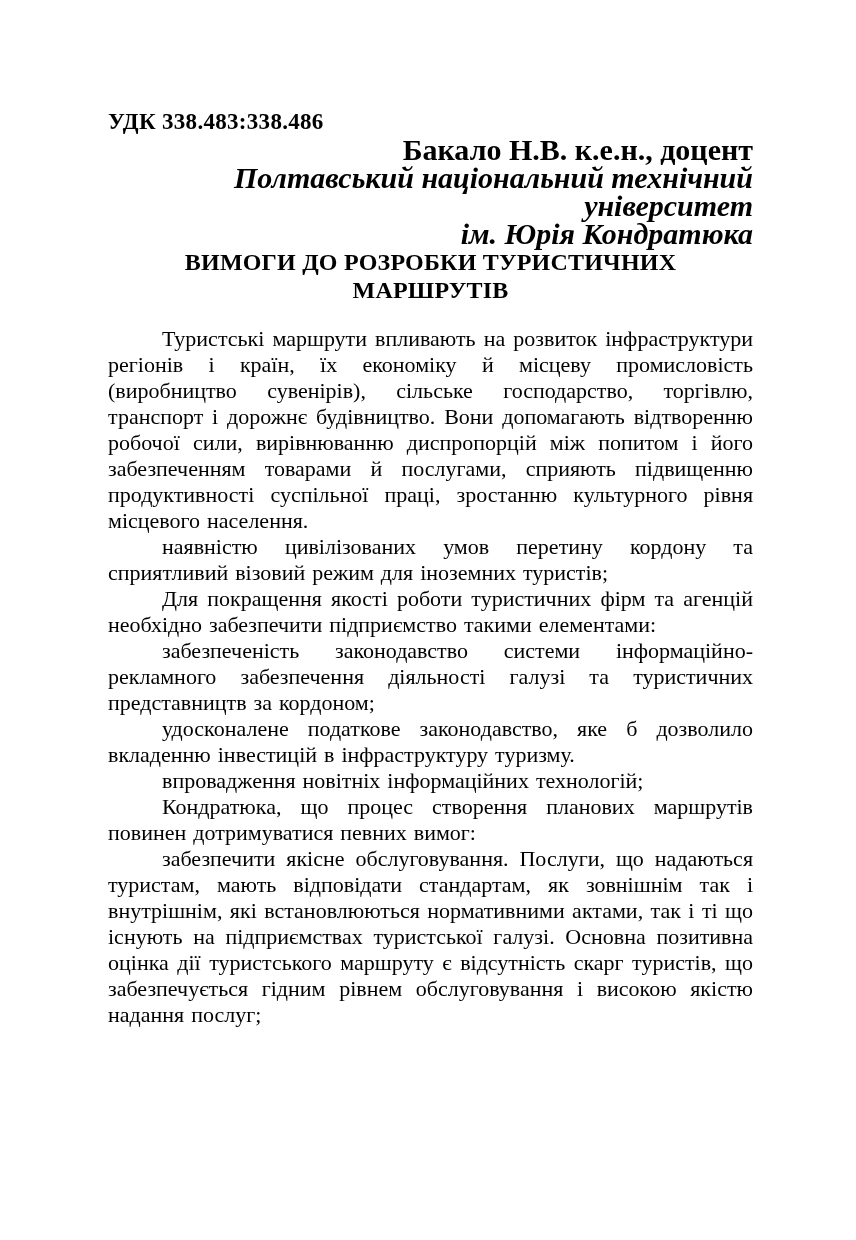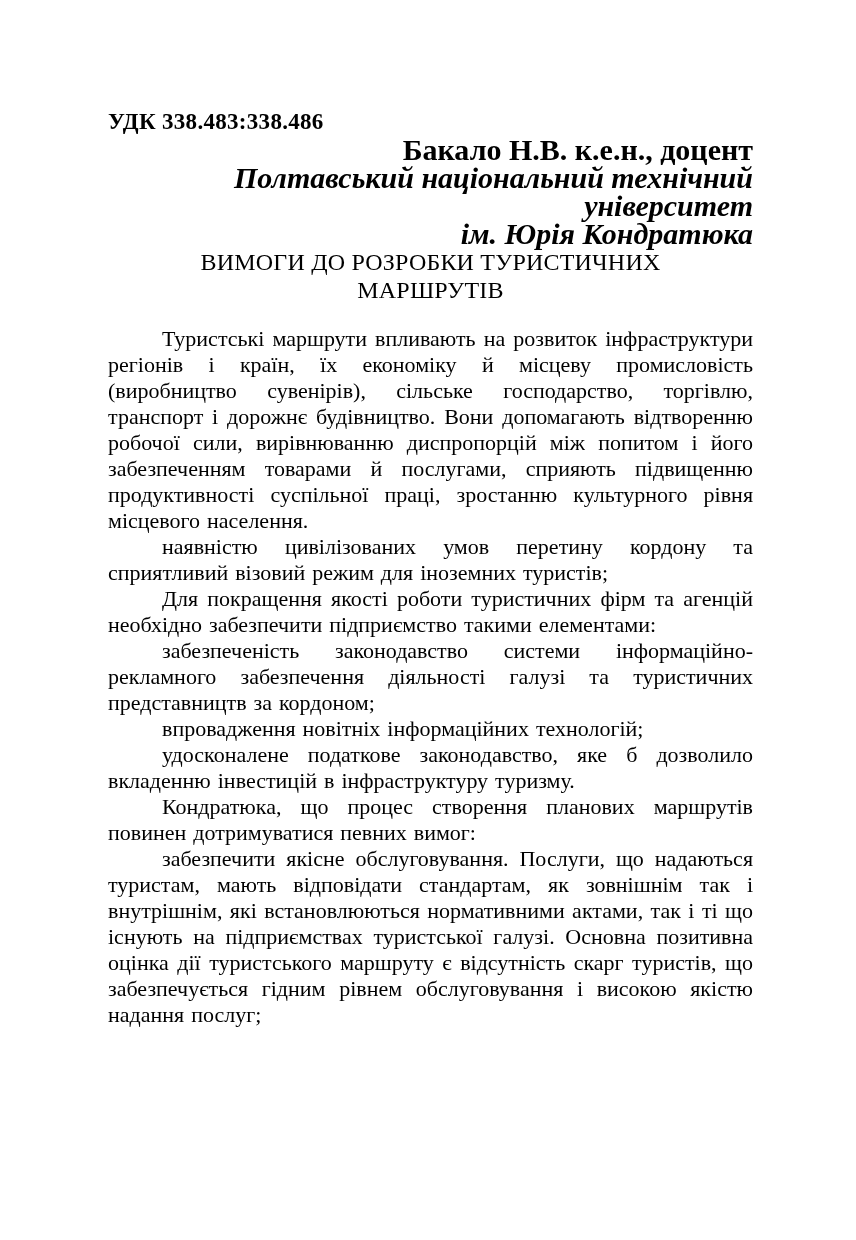--- a/index.html
+++ b/index.html
@@ -43,21 +43,21 @@
     line-height: 28px;
     text-align: right;
     font-weight: bold;
   }
   .byline.italic {
     font-style: italic;
   }
   .article-title {
     margin: 0 0 22px 0;
     font-size: 24px;
-    font-weight: normal;
+    font-weight: bold;
     line-height: 28px;
     text-align: center;
     letter-spacing: 0.2px;
   }
   .article-title .title-line {
     display: block;
   }
   .body-text p {
     margin: 0;
     font-size: 22px;
@@ -84,20 +84,20 @@
     <h1 class="article-title">
       <span class="title-line">ВИМОГИ ДО РОЗРОБКИ ТУРИСТИЧНИХ</span>
       <span class="title-line">МАРШРУТІВ</span>
     </h1>
 
     <div class="body-text">
       <p>Туристські маршрути впливають на розвиток інфраструктури регіонів і країн, їх економіку й місцеву промисловість (виробництво сувенірів), сільське господарство, торгівлю, транспорт і дорожнє будівництво. Вони допомагають відтворенню робочої сили, вирівнюванню диспропорцій між попитом і його забезпеченням товарами й послугами, сприяють підвищенню продуктивності суспільної праці, зростанню культурного рівня місцевого населення.</p>
       <p>наявністю цивілізованих умов перетину кордону та сприятливий візовий режим для іноземних туристів;</p>
       <p>Для покращення якості роботи туристичних фірм та агенцій необхідно забезпечити підприємство такими елементами:</p>
       <p>забезпеченість законодавство системи інформаційно-рекламного забезпечення діяльності галузі та туристичних представництв за кордоном;</p>
+      <p>удосконалене податкове законодавство, яке б дозволило вкладенню інвестицій в інфраструктуру туризму.</p>
       <p>впровадження новітніх інформаційних технологій;</p>
-      <p>удосконалене податкове законодавство, яке б дозволило вкладенню інвестицій в інфраструктуру туризму.</p>
       <p>Кондратюка, що процес створення планових маршрутів повинен дотримуватися певних вимог:</p>
       <p>забезпечити якісне обслуговування. Послуги, що надаються туристам, мають відповідати стандартам, як зовнішнім так і внутрішнім, які встановлюються нормативними актами, так і ті що існують на підприємствах туристської галузі. Основна позитивна оцінка дії туристського маршруту є відсутність скарг туристів, що забезпечується гідним рівнем обслуговування і високою якістю надання послуг;</p>
     </div>
 
   </div>
 </div>
 
 </body></html>

